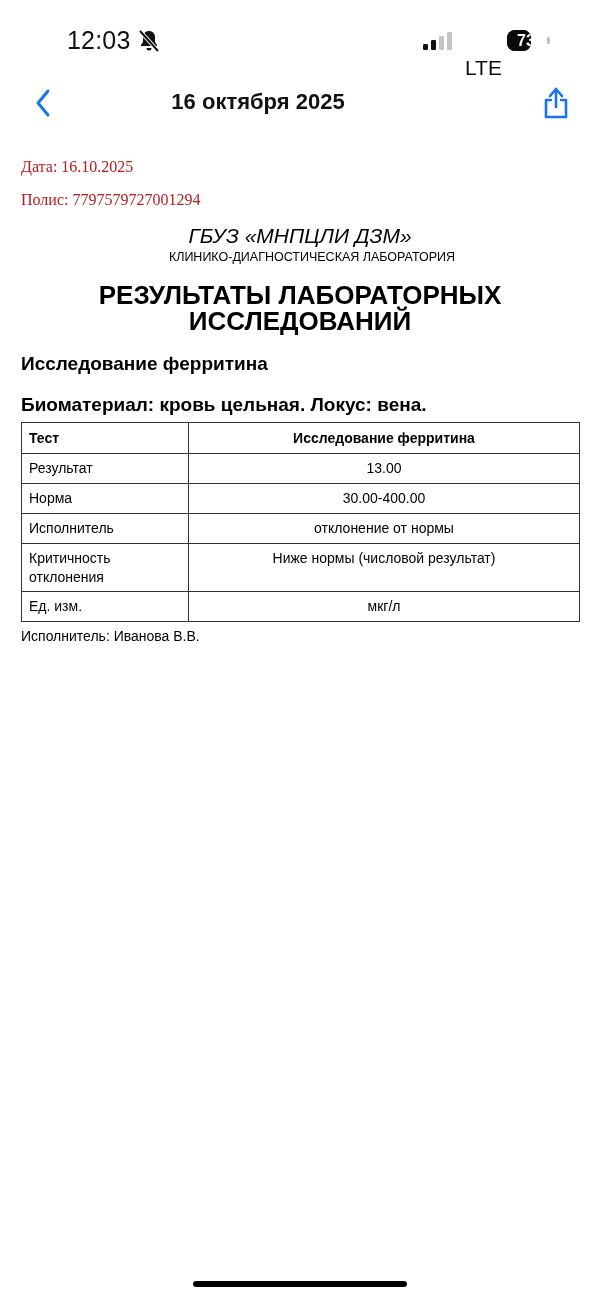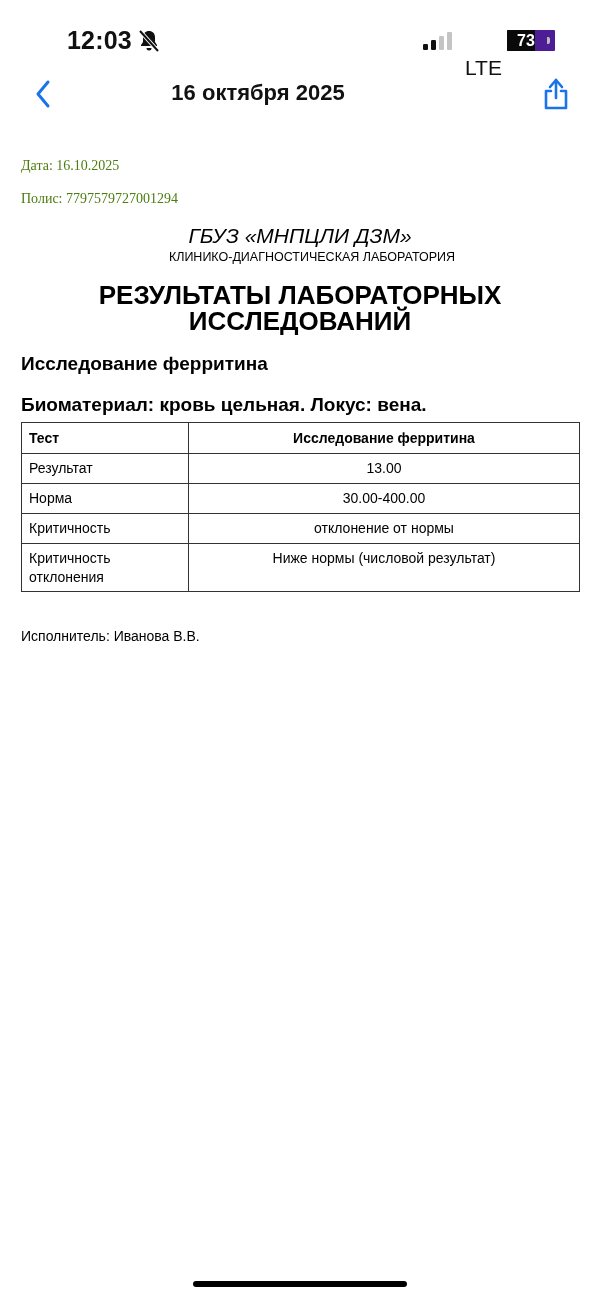--- a/index.html
+++ b/index.html
@@ -1,36 +1,36 @@
 <!DOCTYPE html>
 <html><head>
   <meta charset="utf-8">
   <style>
     * { margin: 0; padding: 0; box-sizing: border-box; }
     html, body { width: 600px; height: 1300px; background: #ffffff; overflow: hidden; }
     body { position: relative; font-family: "Liberation Sans", sans-serif; color: #000; }
 
     .status-bar { position: absolute; top: 0; left: 0; width: 600px; height: 80px; }
-    .status-time { position: absolute; left: 67px; top: 26px; font-size: 25px; font-weight: bold; letter-spacing: 0.2px; color: #111; font-family: "Liberation Sans", sans-serif; }
+    .status-time { position: absolute; left: 67px; top: 26px; font-size: 25px; font-weight: normal; letter-spacing: 0.2px; color: #111; font-family: "Liberation Sans", sans-serif; }
     .bell-icon { position: absolute; left: 138px; top: 29px; width: 22px; height: 24px; }
     .signal-icon { position: absolute; left: 422px; top: 31px; width: 34px; height: 20px; }
     .lte-label { position: absolute; left: 465px; top: 29px; font-size: 21px; color: #111; margin-top: 27px; }
     .battery { position: absolute; left: 507px; top: 30px; width: 44px; height: 21px; }
-    .battery-body { position: absolute; left: 0; top: 0; width: 48px; height: 21px; border-radius: 1px; background: #4c1d95; overflow: hidden; }
+    .battery-body { position: absolute; left: 0; top: 0; width: 24px; height: 21px; border-radius: 8px; background: #4c1d95; overflow: hidden; }
     .battery-fill { position: absolute; left: 0; top: 0; height: 21px; width: 28px; background: #0a0a0a; }
     .battery-text { position: absolute; left: 0; top: 0; width: 38px; height: 21px; line-height: 21px; text-align: center; font-size: 16px; font-weight: bold; color: #fff; }
     .battery-cap { position: absolute; left: 40px; top: 7px; width: 3px; height: 7px; border-radius: 0 2px 2px 0; background: #bdbdbd; }
 
-    .nav-bar { position: absolute; top: 68px; left: 0; width: 516px; height: 52px; }
+    .nav-bar { position: absolute; top: 77px; left: 0; width: 516px; height: 52px; }
     .back-button { position: absolute; left: 30px; top: 8px; width: 28px; height: 36px; cursor: pointer; }
     .nav-title { position: absolute; left: 0; right: 0; top: 12px; text-align: center; font-size: 22px; font-weight: bold; color: #111; }
     .share-button { position: absolute; left: 540px; top: 8px; width: 32px; height: 36px; cursor: pointer; }
 
     .doc { position: absolute; top: 155px; left: 0; width: 600px; }
-    .meta-line { position: absolute; left: 21px; font-family: "Liberation Serif", serif; font-size: 14px; color: #4d7c0f; }
+    .meta-line { position: absolute; left: 21px; font-family: "Liberation Serif", serif; font-size: 16px; color: #b91c1c; }
     .org-name { position: absolute; left: 0; width: 600px; text-align: center; font-size: 21px; color: #000; font-style: italic; }
     .org-sub { position: absolute; left: 0; width: 600px; text-align: center; font-size: 12.5px; color: #000; padding-left: 24px; }
     .doc-title { position: absolute; left: 0; width: 600px; text-align: center; font-size: 26px; font-weight: bold; line-height: 26px; color: #000; }
     .section-title { position: absolute; left: 21px; font-size: 19px; font-weight: bold; color: #000; }
 
     table.results { position: absolute; left: 21px; top: 267px; width: 559px; border-collapse: collapse; font-size: 14px; }
     table.results td, table.results th { border: 1.5px solid #333; padding: 0 7px; vertical-align: top; }
     table.results th { font-weight: bold; height: 31px; vertical-align: middle; }
     table.results th.c1 { text-align: left; width: 167px; }
     table.results th.c2 { text-align: center; }
@@ -102,26 +102,30 @@
     </tr>
     <tr class="r">
       <td class="c1">Результат</td>
       <td class="c2">13.00</td>
     </tr>
     <tr class="r">
       <td class="c1">Норма</td>
       <td class="c2">30.00-400.00</td>
     </tr>
     <tr class="r">
-      <td class="c1">Критичность</td>
+      <td class="c1">Исполнитель</td>
       <td class="c2">отклонение от нормы</td>
     </tr>
     <tr class="r-tall">
       <td class="c1" style="line-height:19px;padding-top:5px;">Критичность отклонения</td>
       <td class="c2">Ниже нормы (числовой результат)</td>
+    </tr>
+    <tr class="r">
+      <td class="c1">Ед. изм.</td>
+      <td class="c2">мкг/л</td>
     </tr>
   </tbody>
     </table>
 
   <div class="performer" style="top:473px;">Исполнитель: Иванова В.В.</div>
 </div>
 
 <div class="home-indicator"></div>
 
 </body></html>

